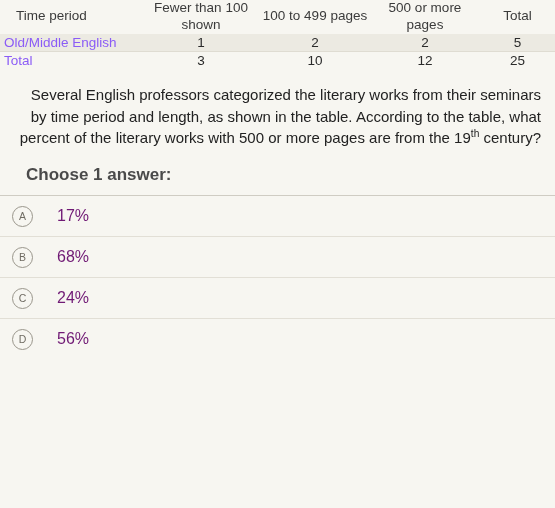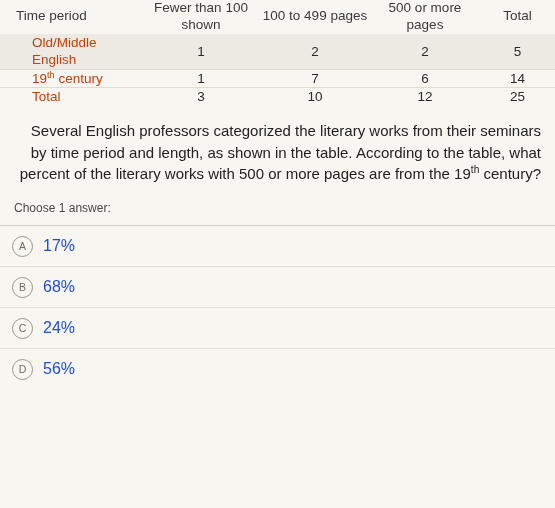--- a/index.html
+++ b/index.html
@@ -51,22 +51,22 @@
   .body-row td {
     padding: 9px 6px;
     line-height: 1.3;
     font-size: 13.5px;
     color: #2b2b2b;
     text-align: center;
     border-bottom: 1px solid #dfdcd2;
   }
   .body-row td.col-label {
     text-align: left;
-    padding-left: 32px;
-    color: #c2410c;
+    padding-left: 4px;
+    color: #8b5cf6;
   }
   .body-row:last-child td {
     border-bottom: none;
   }
   sup {
     font-size: 0.68em;
     vertical-align: super;
     line-height: 0;
   }
 
@@ -79,23 +79,23 @@
 
   
   .question {
     padding: 14px 14px 0 14px;
     font-size: 15px;
     line-height: 1.45;
     color: #222;
     text-align: right;
   }
   .choose-label {
-    padding: 16px 14px 6px 14px;
-    font-size: 12px;
-    font-weight: normal;
+    padding: 16px 14px 6px 26px;
+    font-size: 17px;
+    font-weight: bold;
     color: #4a4a4a;
   }
   .answers {
     border-top: 1px solid #cfccc3;
     margin: 4px 0 0 0;
   }
   .answer-row {
     display: flex;
     align-items: center;
     height: 40px;
@@ -114,23 +114,23 @@
     border: 1.3px solid #9a968c;
     color: #6f6b62;
     font-size: 10.5px;
     display: flex;
     align-items: center;
     justify-content: center;
     flex: 0 0 auto;
     background: transparent;
   }
   .answer-text {
-    margin-left: 10px;
+    margin-left: 24px;
     font-size: 16px;
-    color: #1d4ed8;
+    color: #701a75;
   }
 </style>
 </head>
 <body>
 
 <div class="page">
 
   <table class="data-table">
     <colgroup>
       <col class="c0">
@@ -148,27 +148,20 @@
         <th>Total</th>
       </tr>
     </thead>
     <tbody>
       <tr class="body-row row-shaded">
         <td class="col-label"><span>Old/Middle English</span></td>
         <td>1</td>
         <td>2</td>
         <td>2</td>
         <td>5</td>
-      </tr>
-      <tr class="body-row">
-        <td class="col-label"><span>19</span><sup>th</sup><span> century</span></td>
-        <td>1</td>
-        <td>7</td>
-        <td>6</td>
-        <td>14</td>
       </tr>
       <tr class="body-row">
         <td class="col-label"><span>Total</span></td>
         <td>3</td>
         <td>10</td>
         <td>12</td>
         <td>25</td>
       </tr>
     </tbody>
   </table>

